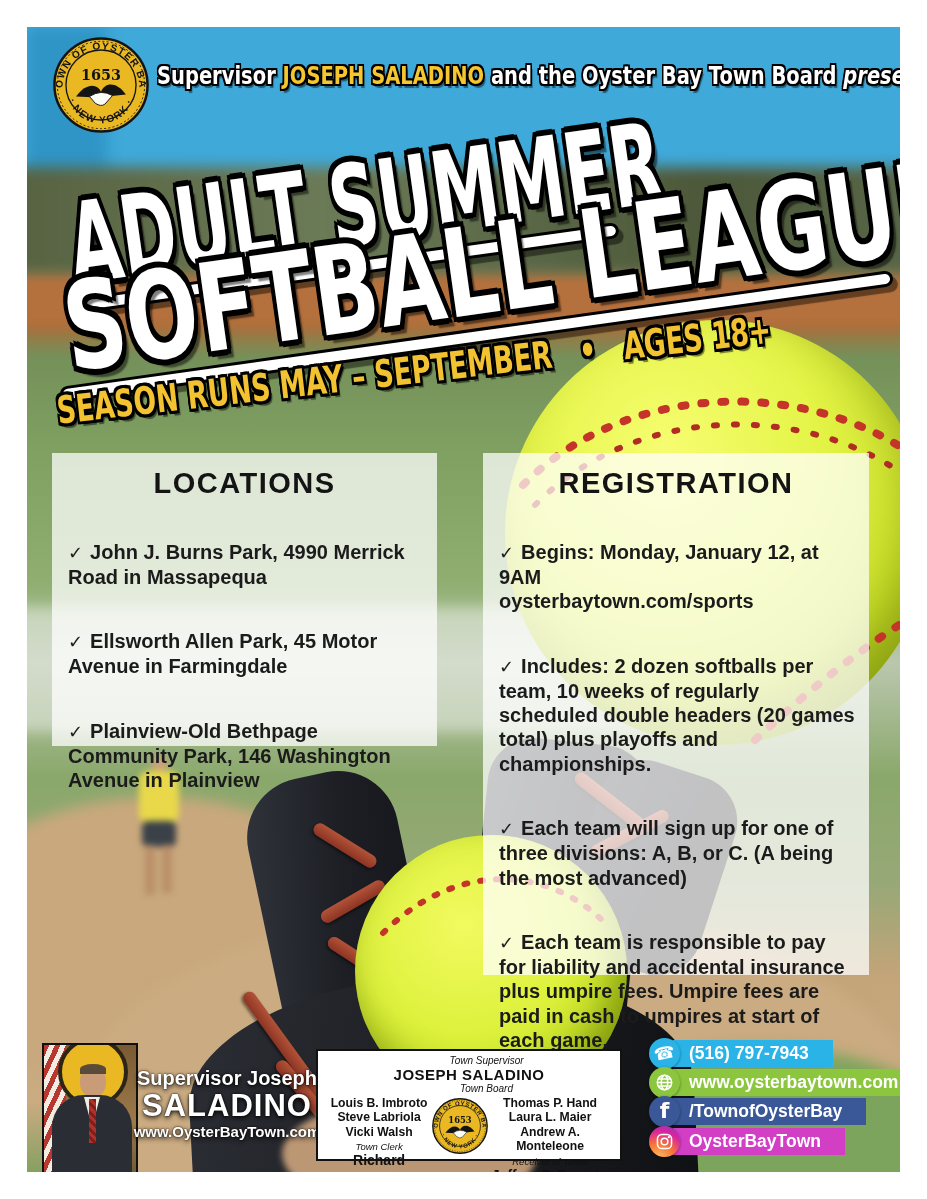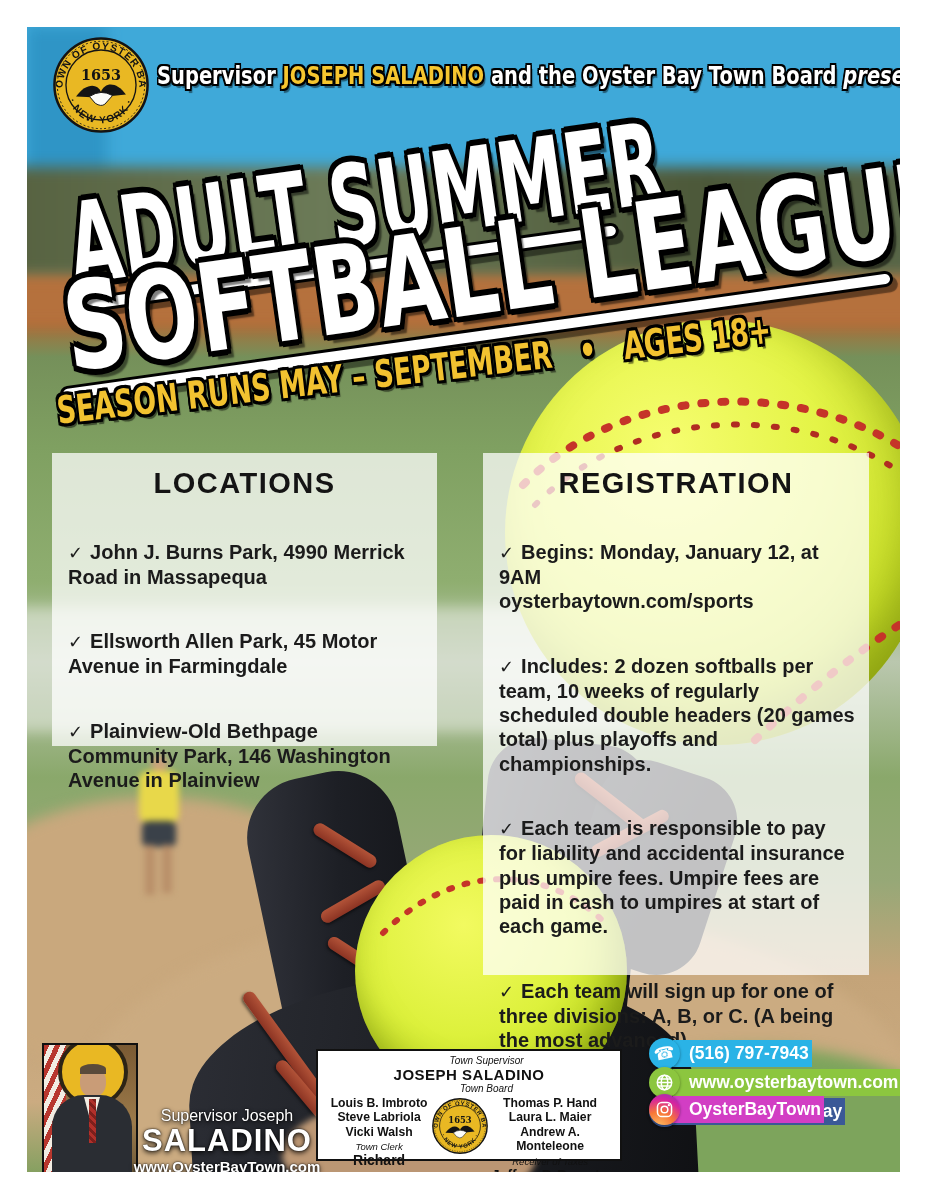--- a/index.html
+++ b/index.html
@@ -57,35 +57,35 @@
      background:linear-gradient(100deg,#32343c 0%,#1d1f25 45%,#121317 100%);}
   .lace{position:absolute;height:13px;border-radius:7px;
      background:linear-gradient(180deg,#b25338,#8c3423);box-shadow:0 2px 3px rgba(0,0,0,.5);}
 
   
   .photo{position:absolute;left:15px;top:1016px;width:92px;height:130px;z-index:9;
      border:2px solid #101010;overflow:hidden;
      background:linear-gradient(180deg,#7a5a33,#9c7a4a 60%,#6d5a3a);}
   .caption{position:absolute;left:100px;top:1040px;width:200px;text-align:center;z-index:9;
      color:#fff;text-shadow:0 2px 5px rgba(0,0,0,.85),0 0 2px #000;}
-  .caption .c1{font-size:16px;font-weight:normal;margin-top:40px;}
+  .caption .c1{font-size:20px;font-weight:bold;}
   .caption .c2{font-size:31px;font-weight:bold;letter-spacing:1px;line-height:1.05;}
   .caption .c3{font-size:15px;font-weight:bold;}
   .board{position:absolute;left:289px;top:1022px;width:302px;height:108px;z-index:9;
      background:#fff;border:2px solid #111;color:#111;text-align:center;}
   .board .role{font-style:italic;font-size:10px;margin-top:4px;padding-left:35px;}
   .board .bigname{font-size:15px;font-weight:bold;letter-spacing:.5px;}
   .board .cols{display:flex;justify-content:space-between;align-items:flex-start;padding:2px 8px 0;}
   .bcol{font-size:12.2px;font-weight:600;line-height:1.18;}
   .bcol .srole{font-style:italic;font-weight:400;font-size:9.5px;margin-top:2px;}
   .bcol .sname{font-weight:bold;font-size:14px;}
   .contact-row{position:absolute;left:622px;display:flex;align-items:center;z-index:9;}
   .c-icon{width:31px;height:31px;border-radius:50%;display:flex;align-items:center;
      justify-content:center;color:#fff;z-index:2;box-shadow:0 1px 3px rgba(0,0,0,.4);}
-  .c-bar{margin-left:-7px;padding:2px 3px 3px 16px;color:#fff;font-weight:bold;font-size:17.5px;
+  .c-bar{margin-left:-7px;padding:2px 24px 3px 16px;color:#fff;font-weight:bold;font-size:17.5px;
      white-space:nowrap;line-height:1.3;}
   .seal-slot svg{display:block;}
   .z5{z-index:5;}
 </style>
 </head>
 <body>
 
 <div class="page">
  <div class="flyer">
 
@@ -189,22 +189,22 @@
           <div class="check-item"><span class="check">✓</span><span class="ci-text">Ellsworth Allen Park, 45 Motor Avenue in Farmingdale</span></div>
           <div class="check-item"><span class="check">✓</span><span class="ci-text">Plainview-Old Bethpage Community Park, 146 Washington Avenue in Plainview</span></div>
         </div>
   </div>
   <div class="panel" id="reg-panel" style="left:456px;top:426px;width:386px;height:522px;">
     <h2>REGISTRATION</h2>
     <div id="reg-list">
           <div class="check-item"><span class="check">✓</span><span class="ci-text">Begins: Monday, January 12, at 9AM
 oysterbaytown.com/sports</span></div>
           <div class="check-item"><span class="check">✓</span><span class="ci-text">Includes: 2 dozen softballs per team, 10 weeks of regularly scheduled double headers (20 games total) plus playoffs and championships.</span></div>
+          <div class="check-item"><span class="check">✓</span><span class="ci-text">Each team will sign up for one of three divisions: A, B, or C. (A being the most advanced)</span></div>
           <div class="check-item"><span class="check">✓</span><span class="ci-text">Each team is responsible to pay for liability and accidental insurance plus umpire fees. Umpire fees are paid in cash to umpires at start of each game.</span></div>
-          <div class="check-item"><span class="check">✓</span><span class="ci-text">Each team will sign up for one of three divisions: A, B, or C. (A being the most advanced)</span></div>
         </div>
   </div>
 
   <div class="photo">
     <div class="abs" style="left:0;top:0;width:22px;height:130px;background:repeating-linear-gradient(115deg,#b8372e 0 5px,#f2ece2 5px 10px);"></div>
     <div class="abs" style="left:14px;top:-8px;width:62px;height:62px;border-radius:50%;background:#e9b823;border:4px solid #2c2415;"></div>
     <div class="abs" style="left:36px;top:22px;width:26px;height:30px;border-radius:46%;background:#c99c77;"></div>
     <div class="abs" style="left:36px;top:19px;width:26px;height:10px;border-radius:50% 50% 0 0;background:#5a4a3a;"></div>
     <div class="abs" style="left:8px;top:50px;width:80px;height:80px;border-radius:40% 40% 0 0;background:#2a2d33;"></div>
     <div class="abs" style="left:40px;top:52px;width:16px;height:30px;background:#f1ece2;clip-path:polygon(0 0,100% 0,50% 100%);"></div>
@@ -279,21 +279,21 @@
             </svg>
           </span>
           <span class="c-bar" style="background:#8cc63f">www.oysterbaytown.com</span>
         </div>
         <div class="contact-row" style="top:1069px">
           <span class="c-icon" style="background:#3a5897">
             <span style="font-size:22px;font-weight:bold;font-family:'DejaVu Sans',sans-serif;margin-top:-2px;">f</span>
           </span>
           <span class="c-bar" style="background:#3a5897">/TownofOysterBay</span>
         </div>
-        <div class="contact-row" style="top:1067px">
+        <div class="contact-row" style="top:1099px">
           <span class="c-icon" style="background:radial-gradient(circle at 30% 110%, #fdc468, #f77737 40%, #d6249f 72%, #8a3ab9 100%)">
             <svg width="19" height="19" viewBox="0 0 20 20">
               <g fill="none" stroke="#fff" stroke-width="1.6">
                 <rect x="2.6" y="2.6" width="14.8" height="14.8" rx="4.6"></rect>
                 <circle cx="10" cy="10" r="3.5"></circle>
               </g>
               <circle cx="14.6" cy="5.4" r="1.2" fill="#fff"></circle>
             </svg>
           </span>
           <span class="c-bar" style="background:#d23ec4">OysterBayTown</span>

